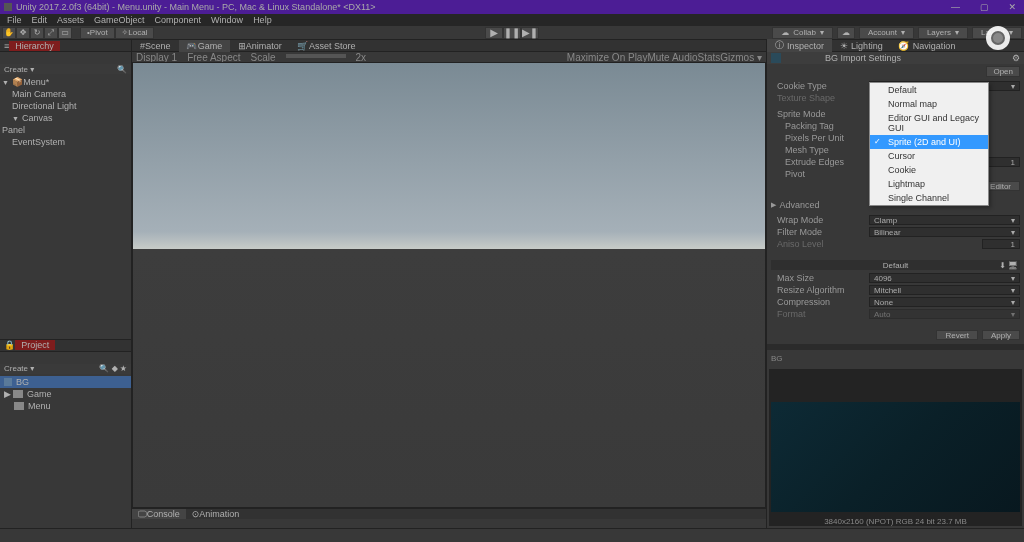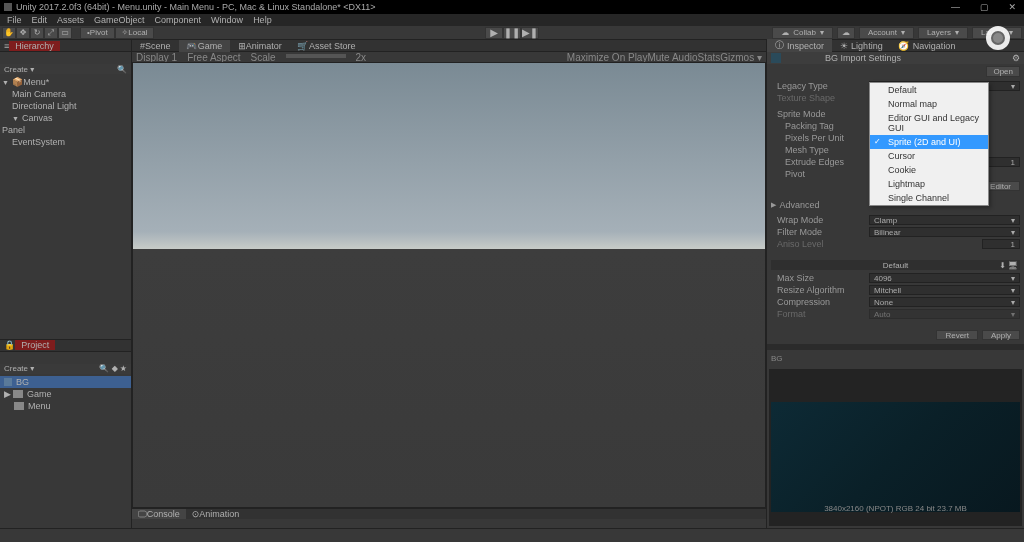--- a/index.html
+++ b/index.html
@@ -1,18 +1,18 @@
 <!DOCTYPE html>
 <html><head>
 <meta charset="utf-8">
 <style>
   * { margin: 0; padding: 0; box-sizing: border-box; font-family: Arial, sans-serif; }
   body { background: #2b2b2b; color: #b0b0b0; font-size: 10px; overflow: hidden; width: 1024px; height: 542px; position: relative; }
   
-  .titlebar { height: 14px; background: #000000; color: #aaa; display: flex; align-items: center; padding: 0 4px; font-size: 9px; }
+  .titlebar { height: 14px; background: #4c1d95; color: #aaa; display: flex; align-items: center; padding: 0 4px; font-size: 9px; }
   .titlebar-icon { width: 8px; height: 8px; margin-right: 4px; background: #555; }
   .titlebar-controls { margin-left: auto; display: flex; gap: 12px; }
   .titlebar-controls span { cursor: pointer; padding: 0 4px; }
   
   .menubar { height: 12px; background: #262626; display: flex; align-items: center; padding: 0 2px; font-size: 9px; }
   .menubar span { padding: 0 5px; cursor: pointer; }
   
   .toolbar { height: 14px; background: #383838; display: flex; align-items: center; padding: 0 2px; border-bottom: 1px solid #222; }
   .tool-group { display: flex; gap: 0; margin-right: 8px; }
   .tool-btn { width: 14px; height: 12px; background: #4a4a4a; border: 1px solid #333; display: flex; align-items: center; justify-content: center; font-size: 8px; cursor: pointer; }
@@ -81,21 +81,21 @@
   .default-bar { height: 10px; background: #2f2f2f; margin: 4px 4px 0 4px; display: flex; align-items: center; justify-content: center; font-size: 8px; position: relative; }
   .default-icons { position: absolute; right: 2px; display: flex; gap: 2px; }
   
   .buttons-row { display: flex; justify-content: flex-end; padding: 4px; gap: 4px; }
   .btn-small { padding: 0 8px; height: 10px; background: #4a4a4a; border: 1px solid #333; font-size: 8px; cursor: pointer; }
   
   .divider-h { height: 6px; background: #2b2b2b; }
   
   .preview-area { flex: 1; background: #232323; margin: 2px; position: relative; }
   .preview-img { position: absolute; bottom: 14px; left: 2px; right: 2px; height: 110px; background: linear-gradient(135deg, #0d2a35 0%, #0a2028 50%, #08181f 100%); }
-  .preview-info { position: absolute; bottom: 13px; width: 100%; text-align: center; font-size: 8px; color: #888; }
+  .preview-info { position: absolute; bottom: 0; width: 100%; text-align: center; font-size: 8px; color: #888; }
   
   .dropdown-menu { position: absolute; background: #f0f0f0; color: #333; border: 1px solid #888; font-size: 9px; z-index: 100; width: 120px; box-shadow: 2px 2px 4px rgba(0,0,0,0.3); }
   .dropdown-item { padding: 2px 6px 2px 18px; cursor: pointer; position: relative; }
   .dropdown-item.selected { background: #3399ff; color: #fff; }
   .dropdown-item .check { position: absolute; left: 4px; font-size: 8px; }
   
   .accessibility-circle { position: absolute; right: 14px; top: 26px; width: 24px; height: 24px; border-radius: 50%; background: rgba(255,255,255,0.9); display: flex; align-items: center; justify-content: center; z-index: 200; }
   .accessibility-circle::after { content: ''; width: 10px; height: 10px; border-radius: 50%; border: 2px solid #666; background: #888; }
   
   .footer { height: 14px; background: #383838; border-top: 1px solid #222; }
@@ -247,21 +247,21 @@
       <div class="bg-thumb"></div>
       <span>BG Import Settings</span>
       <span style="margin-left:auto;">⚙</span>
     </div>
     <div style="text-align:right;padding:1px 4px;height:10px;">
       <span class="open-btn">Open</span>
     </div>
 
     <div class="prop-list">
       <div class="prop-row">
-        <div class="prop-label">Legacy Type</div>
+        <div class="prop-label">Cookie Type</div>
         <div class="prop-value">
             <div class="prop-field">
               <span>Sprite (2D and UI)</span>
               <span>▾</span>
             </div>
           </div>
       </div>
       <div class="prop-row">
         <div class="prop-label" style="opacity:0.5;">Texture Shape</div>
       </div>

